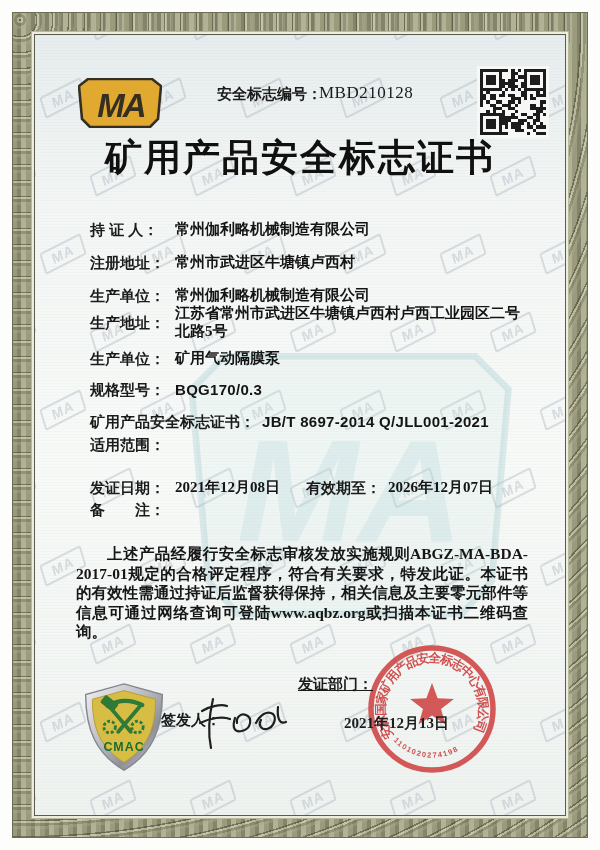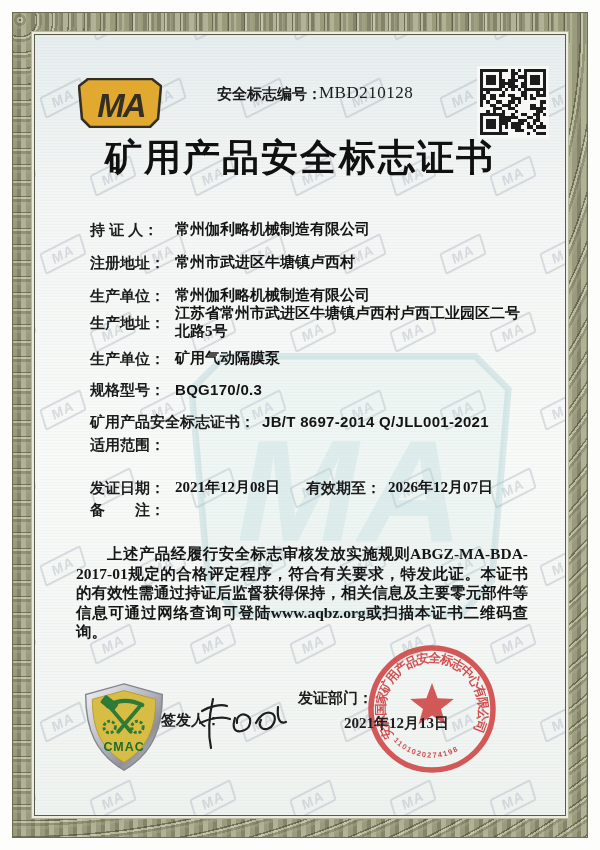--- a/index.html
+++ b/index.html
@@ -33,21 +33,21 @@
   .serial-value{left:271px;top:83px;font:400 17px "Liberation Serif",serif;letter-spacing:.5px;padding-left:48px;}
   .title{left:0;right:0;top:133px;text-align:center;margin:0;
     font:800 37px "Liberation Serif",serif;letter-spacing:2px;color:#101010;}
   .lbl{font:700 15px "Liberation Sans",sans-serif;left:90px;white-space:nowrap;}
   .val{font:700 15px "Liberation Serif",serif;left:175px;white-space:nowrap;color:#141414;}
   .val.sans{font:700 15px "Liberation Sans",sans-serif;letter-spacing:.3px;}
   .val.wrap{white-space:normal;width:356px;line-height:17.5px;}
   .para{left:76px;top:544px;width:452px;font:700 15.5px "Liberation Serif",serif;
     line-height:19.6px;text-indent:2em;text-align:justify;color:#161616;}
   .sig-label{left:161px;top:711px;font:700 15px "Liberation Sans",sans-serif;}
-  .dept-label{left:298px;top:689px;font:700 15px "Liberation Sans",sans-serif;}
+  .dept-label{left:298px;top:675px;font:700 15px "Liberation Sans",sans-serif;text-decoration:underline;}
   .dept-date{left:344px;top:714px;z-index:4;font:700 15px "Liberation Serif",serif;color:#1d1d1d;}
   .seal{left:362px;top:639px;z-index:3;mix-blend-mode:multiply;opacity:.93;}
   .signature{left:196px;top:692px;z-index:3;}
   .cmac{left:76px;top:682px;z-index:3;}
   .ma-badge{left:78px;top:78px;}
   .qr{left:477px;top:66px;background:#f7f7f5;}
 </style>
 </head>
 <body>
 

